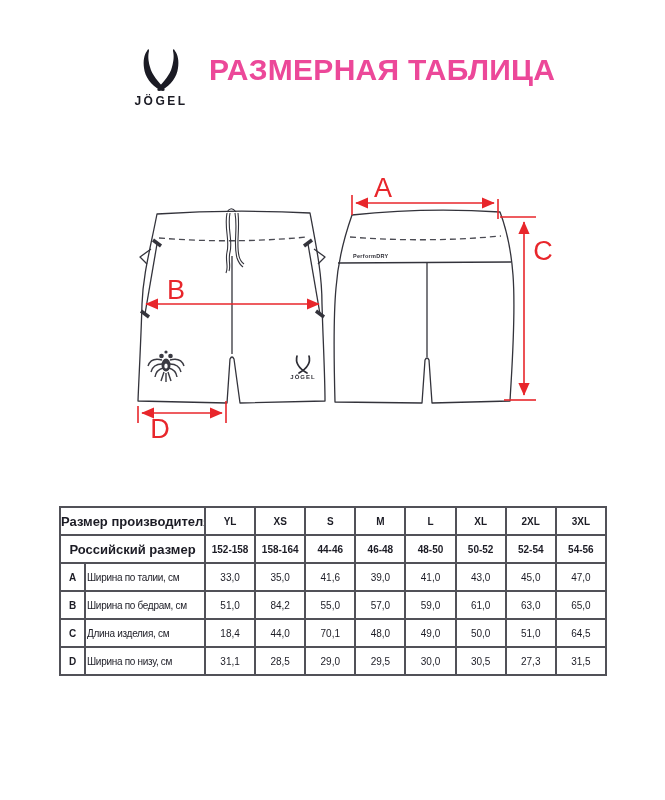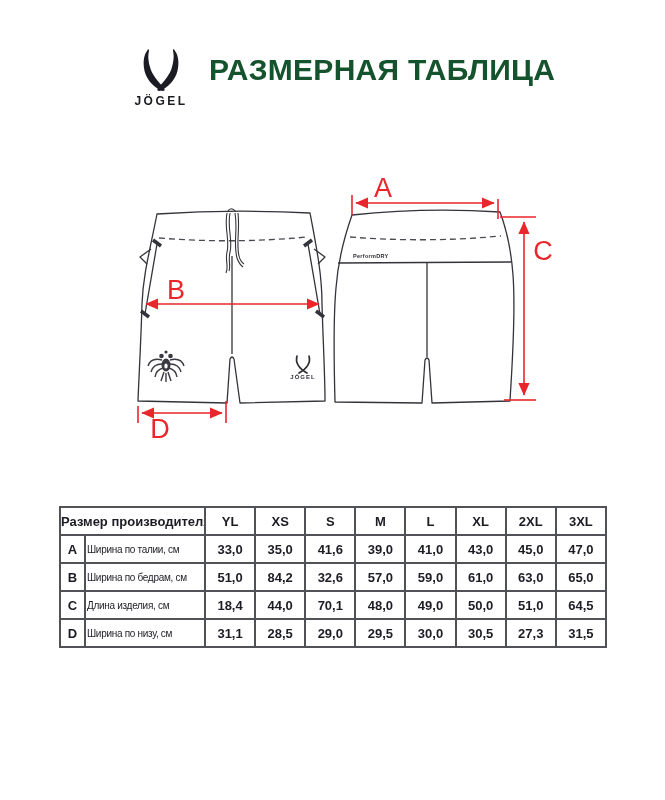--- a/index.html
+++ b/index.html
@@ -4,41 +4,41 @@
 <style>
   html,body{margin:0;padding:0;background:#fff;}
   .page{
     position:relative;width:665px;height:800px;background:#ffffff;overflow:hidden;
     font-family:"Liberation Sans",sans-serif;color:#1c1c25;
   }
   
   .logo-svg{position:absolute;left:130px;top:45px;width:64px;height:66px;}
   .page-title{
     position:absolute;left:209px;top:53px;font-size:30px;font-weight:700;
-    letter-spacing:.3px;color:#14532d;white-space:nowrap;
+    letter-spacing:.3px;color:#ec4899;white-space:nowrap;
   }
   
   .diagram-svg{position:absolute;left:0;top:170px;width:665px;height:300px;}
   .m-label{font-size:27px;fill:#e8262b;font-weight:400;}
   
   .size-table{
     position:absolute;left:59px;top:506px;
     border-collapse:collapse;table-layout:fixed;width:548px;
   }
   .size-table td,.size-table th{
     border:2px solid #515158;height:26px;text-align:center;vertical-align:middle;
-    font-size:13px;padding:0;white-space:nowrap;overflow:hidden;color:#1c1c25;
+    font-size:10px;padding:0;white-space:nowrap;overflow:hidden;color:#1c1c25;
   }
   .size-table{border:2px solid #3f3f46;}
   .size-table th{font-weight:700;}
   .size-table th.hdr-label{font-size:13px;}
   .size-table td.lbl{
     text-align:left;padding-left:1px;font-weight:400;font-size:10px;letter-spacing:-.3px;
   }
-  .size-table td.val{font-weight:700;}
+  .size-table td.val{font-weight:400;}
   .size-table td.rus{font-weight:700;}
 </style>
 </head>
 <body>
 
 <div class="page">
 
   <svg class="logo-svg" viewBox="0 0 64 66">
     <g fill="#1b1b24">
       <path d="M17,6 C14,10 13,16 14,23 C15,32 21,40 30,45 C33,47 36,46 34,43 C28,36 22,30 20,22 C18,15 18,10 19,6 C19,3.5 18,3.5 17,6 Z"></path>
@@ -154,37 +154,48 @@
         <th>YL</th>
         <th>XS</th>
         <th>S</th>
         <th>M</th>
         <th>L</th>
         <th>XL</th>
         <th>2XL</th>
         <th>3XL</th>
       </tr>
       <tr>
+        <th colspan="2" class="hdr-label">Российский размер</th>
+        <td class="rus">152-158</td>
+        <td class="rus">158-164</td>
+        <td class="rus">44-46</td>
+        <td class="rus">46-48</td>
+        <td class="rus">48-50</td>
+        <td class="rus">50-52</td>
+        <td class="rus">52-54</td>
+        <td class="rus">54-56</td>
+      </tr>
+      <tr>
         <th>A</th>
         <td class="lbl">Ширина по талии, см</td>
         <td class="val">33,0</td>
         <td class="val">35,0</td>
         <td class="val">41,6</td>
         <td class="val">39,0</td>
         <td class="val">41,0</td>
         <td class="val">43,0</td>
         <td class="val">45,0</td>
         <td class="val">47,0</td>
       </tr>
       <tr>
         <th>B</th>
         <td class="lbl">Ширина по бедрам, см</td>
         <td class="val">51,0</td>
         <td class="val">84,2</td>
-        <td class="val">32,6</td>
+        <td class="val">55,0</td>
         <td class="val">57,0</td>
         <td class="val">59,0</td>
         <td class="val">61,0</td>
         <td class="val">63,0</td>
         <td class="val">65,0</td>
       </tr>
       <tr>
         <th>C</th>
         <td class="lbl">Длина изделия, см</td>
         <td class="val">18,4</td>

